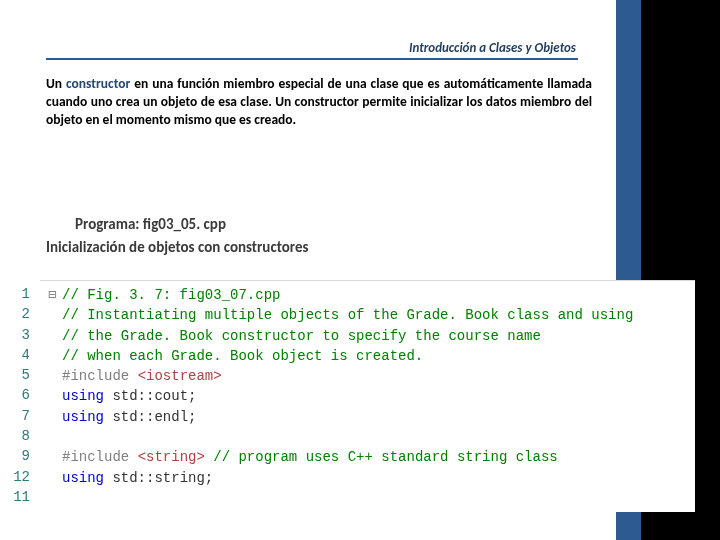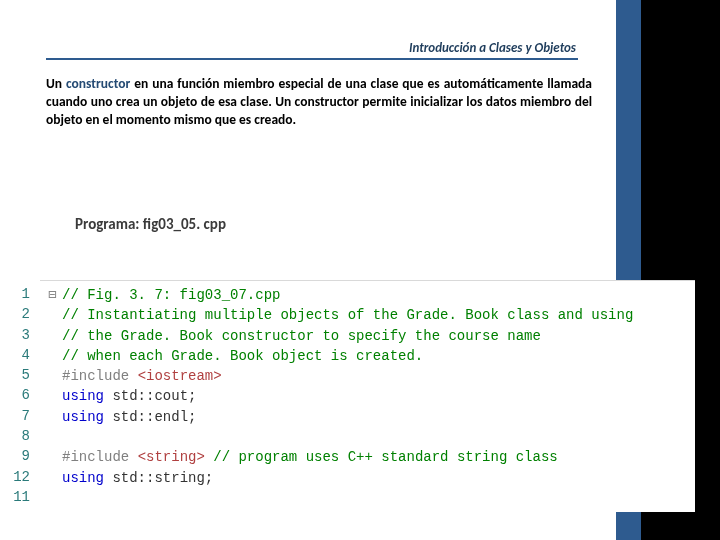--- a/index.html
+++ b/index.html
@@ -107,20 +107,21 @@
 <div class="slide">
   <div class="header">Introducción a Clases y Objetos</div>
   <div class="header-line"></div>
 
   <div class="body-text">
     <span>Un </span><span class="term">constructor</span><span> en una función miembro especial de una clase que es automáticamente llamada cuando uno crea un objeto de esa clase. Un constructor permite inicializar los datos miembro del objeto en el momento mismo que es creado.</span>
     <br>
   </div>
 
   <div class="program-title">Programa: fig03_05. cpp</div>
+  <div class="program-subtitle">Inicialización de objetos con constructores</div>
 
   <div class="code-block">
     <div class="gutter" id="gutter">
         <span class="gutter-line">1</span>
         <span class="gutter-line">2</span>
         <span class="gutter-line">3</span>
         <span class="gutter-line">4</span>
         <span class="gutter-line">5</span>
         <span class="gutter-line">6</span>
         <span class="gutter-line">7</span>

